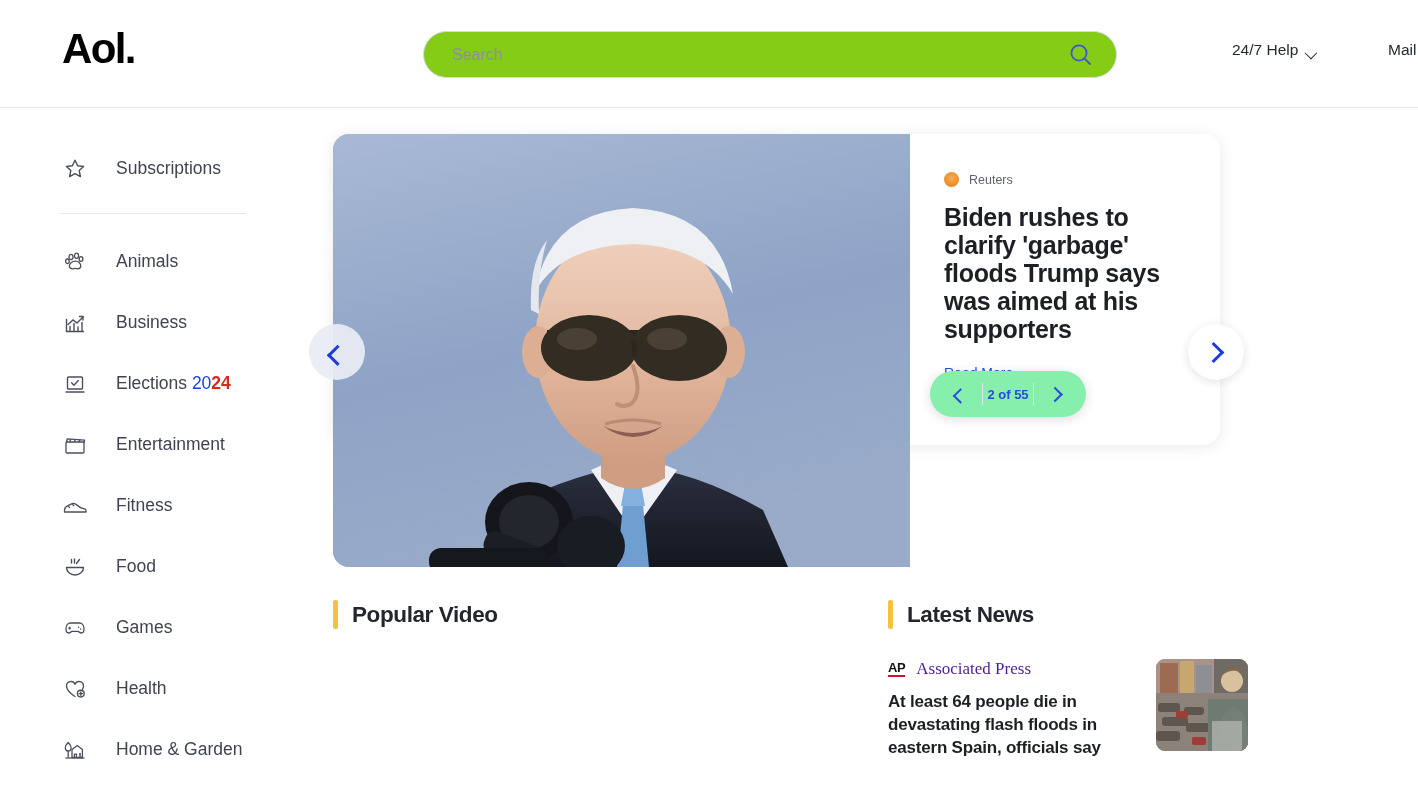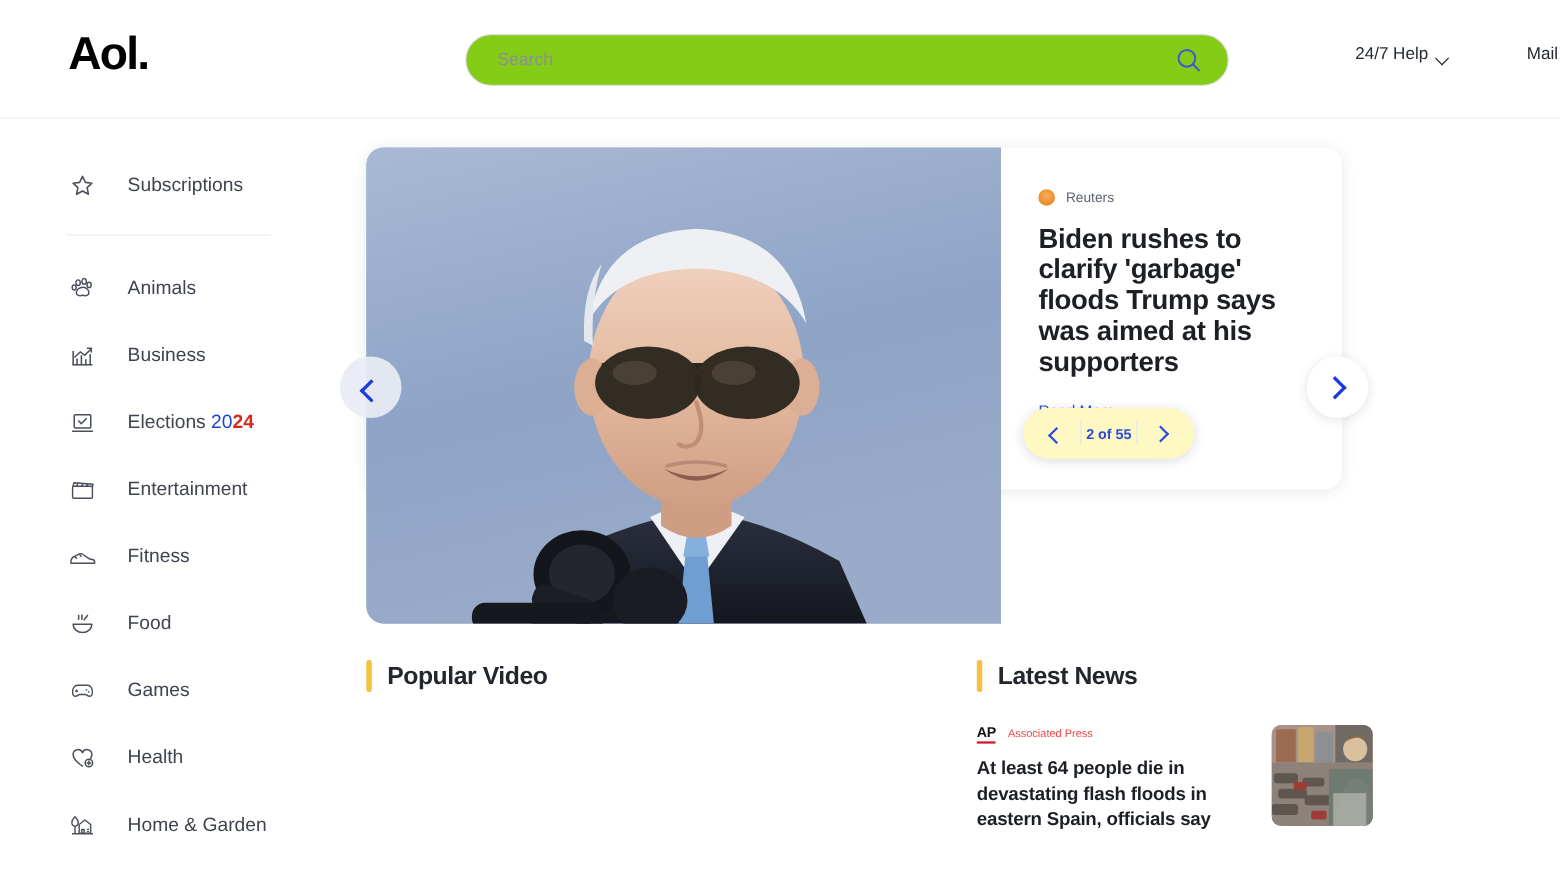--- a/index.html
+++ b/index.html
@@ -193,21 +193,21 @@
     border-top: 3.2px solid #1c3ae0;
     border-right: 3.2px solid #1c3ae0;
   }
   .chev.l { transform: rotate(-135deg) translate(-2px,-2px); }
   .chev.r { transform: rotate(45deg) translate(-2px,2px); }
 
   .pager {
     position: absolute;
     left: 597px; bottom: 28px;
     width: 156px; height: 46px;
-    background: #fef9c3;
+    background: #86efac;
     border-radius: 23px;
     box-shadow: 0 2px 11px rgba(30,40,80,.16);
     display: flex; align-items: center; justify-content: space-between;
     padding: 0 10px;
   }
   .pager-btn {
     width: 40px; height: 40px;
     background: none; border: none; cursor: pointer;
     display: flex; align-items: center; justify-content: center;
   }
@@ -240,21 +240,21 @@
 
   .news-item { display: flex; gap: 18px; align-items: flex-start; }
   .news-body { flex: 1; }
   .ap-row { display: flex; align-items: center; gap: 11px; margin-bottom: 12px; }
   .ap-logo {
     font-size: 13px; font-weight: 800; color: #111317;
     border-bottom: 2.5px solid #d2112a;
     line-height: 1.05; padding-bottom: 1px;
     letter-spacing: -0.4px;
   }
-  .ap-name { font-size: 10px; color: #ef4444; }
+  .ap-name { font-size: 17px; color: #4c1d95; font-family: Liberation Serif, serif; }
   .news-title {
     font-size: 17px; line-height: 1.35; font-weight: 700;
     color: #1c2025; letter-spacing: -0.2px;
   }
   .news-thumb {
     width: 92px; height: 92px; border-radius: 9px;
     overflow: hidden; flex: 0 0 92px;
     background: #b8a89a;
   }
   .news-thumb svg { display: block; width: 100%; height: 100%; }

